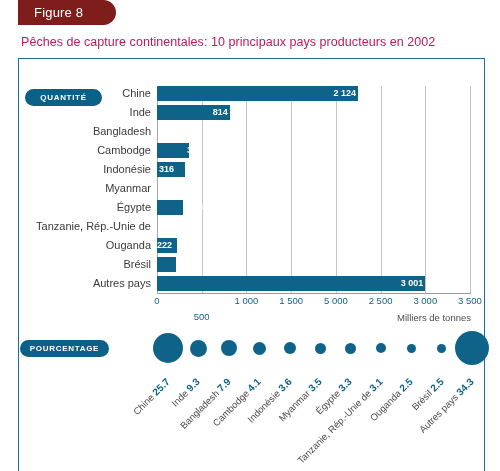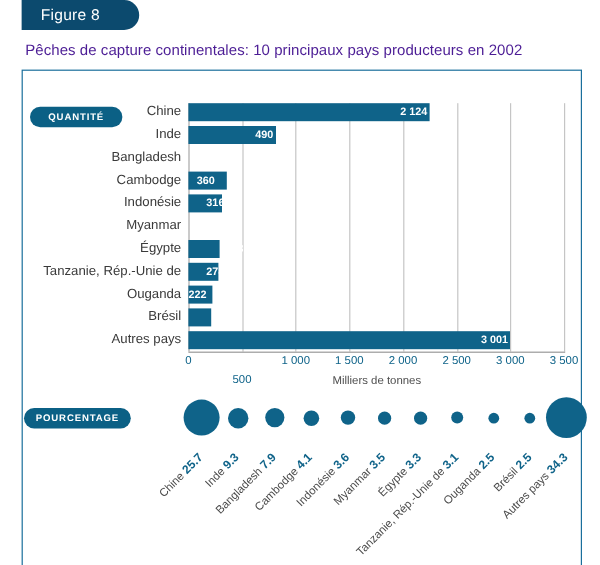--- a/index.html
+++ b/index.html
@@ -16,38 +16,38 @@
     color: #4d4d4d;
   }
 
   
   #figure-tag {
     position: absolute;
     left: 18px;
     top: 0px;
     width: 82px;
     height: 25px;
-    background: #0c4a6e;
+    background: #7f1d1d;
     border-radius: 0 13px 13px 0;
     color: #ffffff;
     font-size: 13px;
     line-height: 25px;
     padding-left: 16px;
     box-sizing: content-box;
     letter-spacing: 0.2px;
   }
 
   
   #caption {
     position: absolute;
     left: 21px;
     top: 35px;
     width: 460px;
     font-size: 12.5px;
-    color: #4c1d95;
+    color: #be185d;
     letter-spacing: 0.05px;
   }
 
   
   #chart-box {
     position: absolute;
     left: 18px;
     top: 58px;
     width: 467px;
     height: 420px;
@@ -173,21 +173,21 @@
     font-size: 9.5px;
     color: #0f6389;
     transform: translateX(-50%);
     white-space: nowrap;
   }
   #xaxis-title {
     position: absolute;
     left: 157px;
     top: 312px;
     width: 314px;
-    text-align: center;
+    text-align: right;
     font-size: 9.5px;
     color: #4d4d4d;
   }
 
   
   #bubbles {
     position: absolute;
     left: 0;
     top: 330px;
     width: 500px;
@@ -250,56 +250,52 @@
       <div class="bar-label">Chine</div>
       <div class="bar-track">
         <div class="bar-fill" style="width: 201.035px;"></div>
         <div class="bar-value" style="left: 171.035px; width: 28px; text-align: right;">2 124</div>
       </div>
     </div>
     <div class="bar-row">
       <div class="bar-label">Inde</div>
       <div class="bar-track">
         <div class="bar-fill" style="width: 72.7949px;"></div>
-        <div class="bar-value" style="left: 42.7949px; width: 28px; text-align: right;">490</div>
+        <div class="bar-value" style="left: 42.7949px; width: 28px; text-align: right;">814</div>
       </div>
     </div>
     <div class="bar-row">
       <div class="bar-label">Bangladesh</div>
     </div>
     <div class="bar-row">
       <div class="bar-label">Cambodge</div>
       <div class="bar-track">
         <div class="bar-fill" style="width: 32.1943px;"></div>
-        <div class="bar-value" style="left: 7px; width: 28px; text-align: left;">360</div>
+        <div class="bar-value" style="left: 17px; width: 28px; text-align: right;">360</div>
       </div>
     </div>
     <div class="bar-row">
       <div class="bar-label">Indonésie</div>
       <div class="bar-track">
         <div class="bar-fill" style="width: 28.2594px;"></div>
-        <div class="bar-value" style="left: 2px; width: 28px; text-align: right;">316</div>
+        <div class="bar-value" style="left: 2px; width: 28px; text-align: left;">316</div>
       </div>
     </div>
     <div class="bar-row">
       <div class="bar-label">Myanmar</div>
     </div>
     <div class="bar-row">
       <div class="bar-label">Égypte</div>
       <div class="bar-track">
         <div class="bar-fill" style="width: 26.2026px;"></div>
         <div class="bar-value" style="left: 18px; width: 28px; text-align: right;">293</div>
       </div>
     </div>
     <div class="bar-row">
       <div class="bar-label">Tanzanie, Rép.-Unie de</div>
-      <div class="bar-track">
-        <div class="bar-fill" style="width: 24.5034px;"></div>
-        <div class="bar-value" style="left: 2px; width: 28px; text-align: right;">274</div>
-      </div>
     </div>
     <div class="bar-row">
       <div class="bar-label">Ouganda</div>
       <div class="bar-track">
         <div class="bar-fill" style="width: 19.8531px;"></div>
         <div class="bar-value" style="left: 0; width: 28px; text-align: left;">222</div>
       </div>
     </div>
     <div class="bar-row">
       <div class="bar-label">Brésil</div>
@@ -316,21 +312,21 @@
       </div>
     </div>
   </div>
 
 <div id="xaxis-line"></div>
 <div id="xaxis-ticks">
     <div class="xtick" style="left: 157px;">0</div>
     <div class="xtick" style="left: 201.714px; margin-top: 16px;">500</div>
     <div class="xtick" style="left: 246.429px;">1 000</div>
     <div class="xtick" style="left: 291.143px;">1 500</div>
-    <div class="xtick" style="left: 335.857px;">2 000</div>
+    <div class="xtick" style="left: 335.857px;">5 000</div>
     <div class="xtick" style="left: 380.571px; text-align: right;">2 500</div>
     <div class="xtick" style="left: 425.286px;">3 000</div>
     <div class="xtick" style="left: 470px;">3 500</div>
   </div>
 <div id="xaxis-title">Milliers de tonnes</div>
 
 <div id="bubbles">
     <div class="bubble" style="width: 30px; height: 30px; left: 153px; top: 3px;"></div>
     <div class="bubble" style="width: 17px; height: 17px; left: 189.9px; top: 9.5px;"></div>
     <div class="bubble" style="width: 16px; height: 16px; left: 220.8px; top: 10px;"></div>

